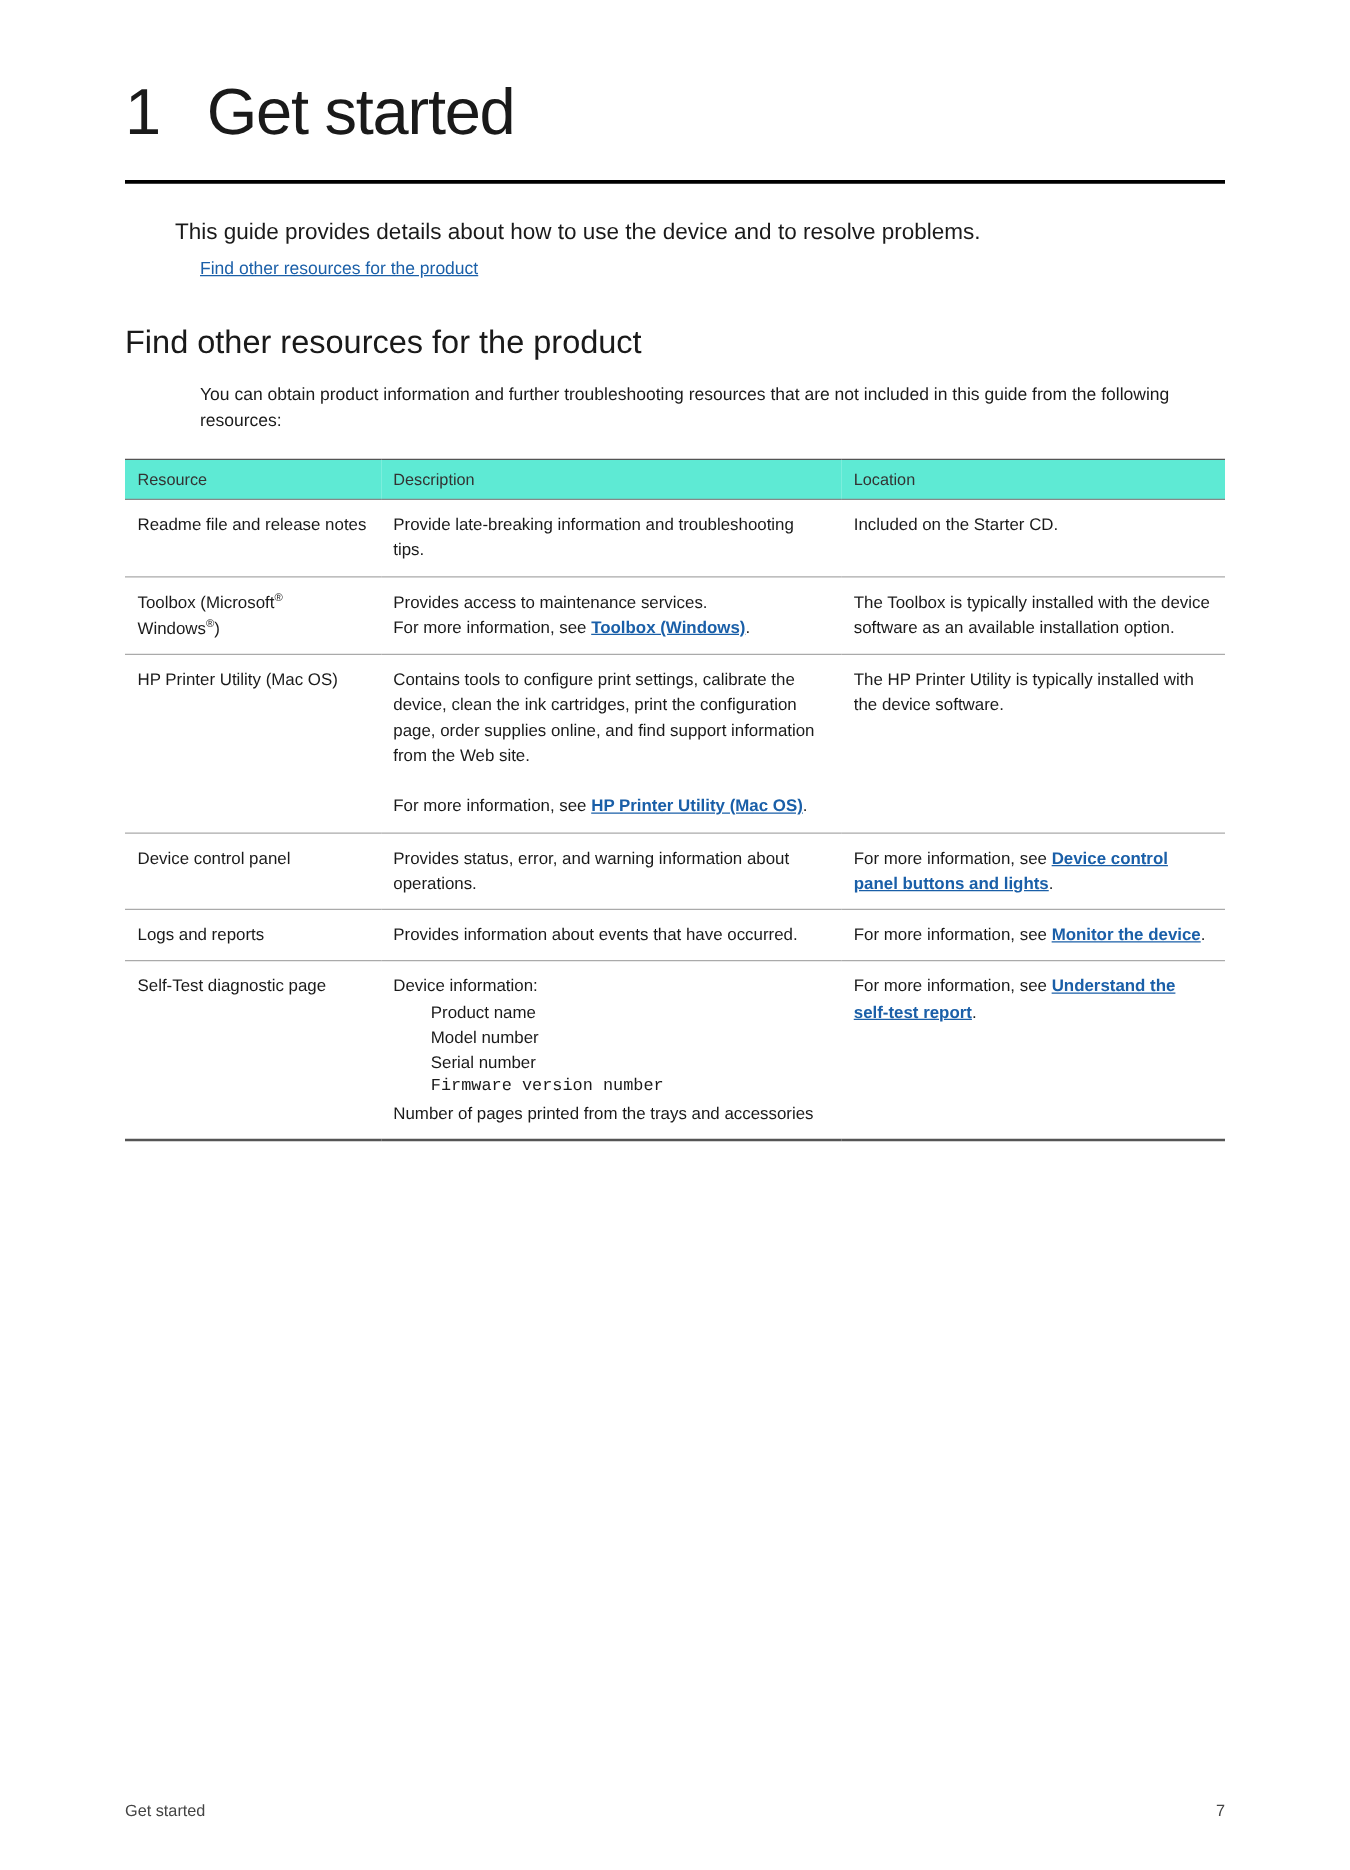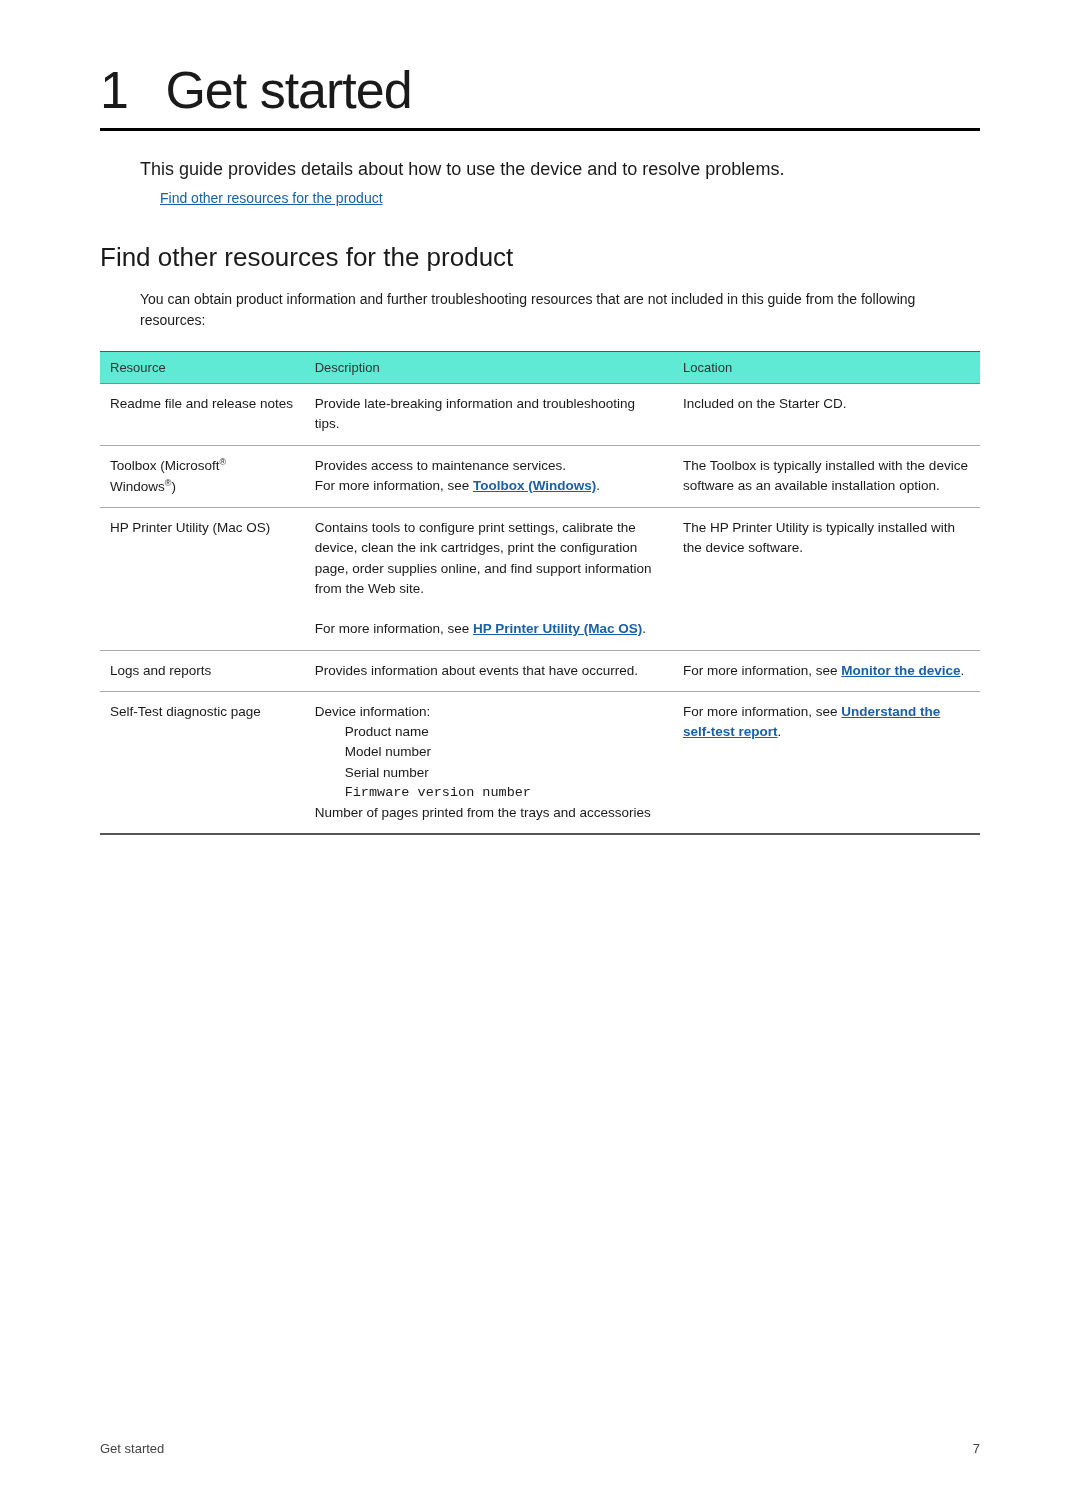--- a/index.html
+++ b/index.html
@@ -20,21 +20,21 @@
 
     .page {
       width: 1080px;
       min-height: 1496px;
       padding: 60px 100px 80px 100px;
       position: relative;
     }
 
     .chapter-header {
       border-bottom: 3px solid #000;
-      padding-bottom: 8px;
+      padding-bottom: 24px;
       margin-bottom: 28px;
     }
 
     .chapter-title {
       font-size: 52px;
       font-weight: normal;
       color: #1a1a1a;
       letter-spacing: -1px;
     }
 
@@ -69,21 +69,21 @@
       font-size: 26px;
       font-weight: normal;
       color: #1a1a1a;
       margin-bottom: 16px;
       margin-top: 8px;
     }
 
     .section-intro {
       font-size: 14px;
       color: #1a1a1a;
-      margin-left: 40px;
+      margin-left: 60px;
       margin-bottom: 20px;
       line-height: 1.5;
     }
 
     .resource-table {
       width: 100%;
       border-collapse: collapse;
       font-size: 13px;
       margin-bottom: 40px;
     }
@@ -223,20 +223,31 @@
           <span>HP Printer Utility (Mac OS)</span>
         </td>
         <td>
           <span>Contains tools to configure print settings, calibrate the device, clean the ink cartridges, print the configuration page, order supplies online, and find support information from the Web site.<br><br>For more information, see <a class="table-link" href="#hp-printer-utility">HP Printer Utility (Mac OS)</a>.</span>
         </td>
         <td>
           <span>The HP Printer Utility is typically installed with the device software.</span>
         </td>
       </tr>
 
+      <tr>
+        <td>
+          <span>Device control panel</span>
+        </td>
+        <td>
+          <span>Provides status, error, and warning information about operations.</span>
+        </td>
+        <td>
+          <span>For more information, see <a class="table-link" href="#device-control-panel">Device control panel buttons and lights</a>.</span>
+        </td>
+      </tr>
 
       <tr>
         <td>
           <span>Logs and reports</span>
         </td>
         <td>
           <span>Provides information about events that have occurred.</span>
         </td>
         <td>
           <span>For more information, see <a class="table-link" href="#monitor-device">Monitor the device</a>.</span>

